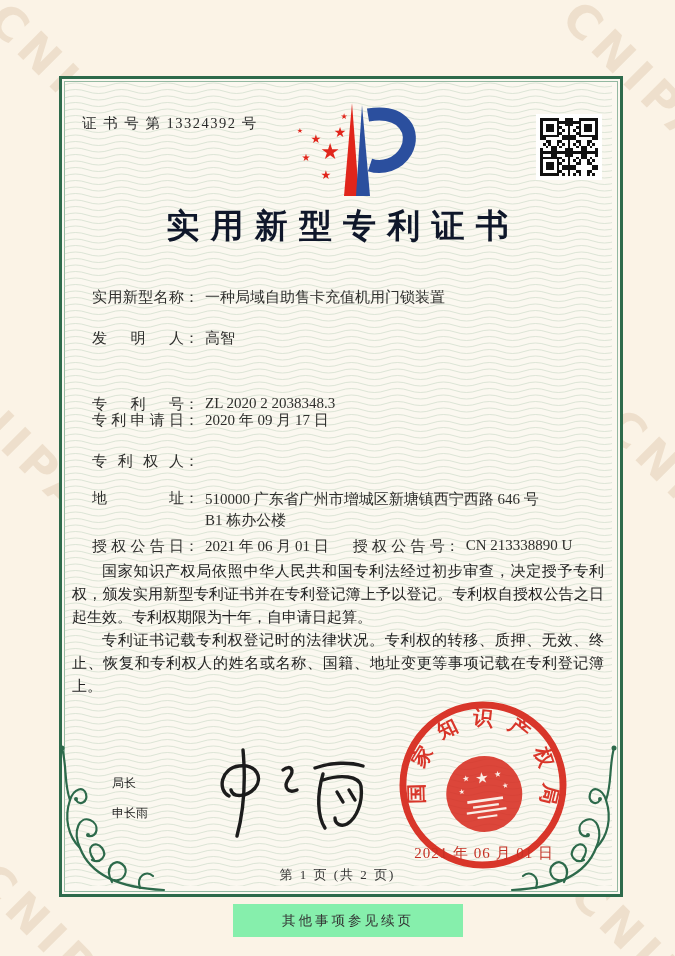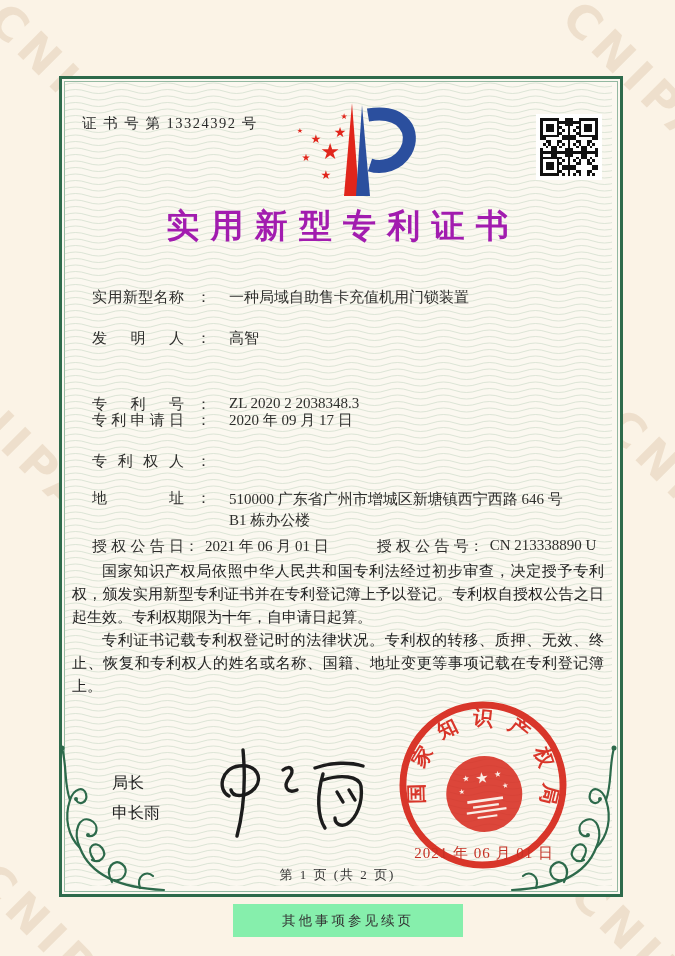--- a/index.html
+++ b/index.html
@@ -23,35 +23,35 @@
   .corner-left{left:54px;top:742px;}
   .corner-right{left:510px;top:742px;transform:scaleX(-1);}
 
   .cert-number{position:absolute;left:82px;top:114px;font-size:14.5px;letter-spacing:1.5px;color:#2b2b2b;}
 
   .logo{position:absolute;left:292px;top:99px;width:132px;height:102px;}
   .qr-box{position:absolute;left:536px;top:114px;width:66px;height:66px;background:#fff;
           display:flex;align-items:center;justify-content:center;}
 
   .title{position:absolute;left:0;top:204px;width:675px;text-align:center;
-         font-size:33px;font-weight:600;color:#a21caf;letter-spacing:.34em;text-indent:.34em;margin:0;}
-
-  .row{position:absolute;left:92px;display:flex;align-items:flex-start;font-size:15px;color:#2e2e2c;gap:12px;}
+         font-size:33px;font-weight:600;color:#0f172a;letter-spacing:.34em;text-indent:.34em;margin:0;}
+
+  .row{position:absolute;left:92px;display:flex;align-items:flex-start;font-size:15px;color:#2e2e2c;}
   .flabel{display:inline-block;width:92px;text-align:justify;text-align-last:justify;flex:none;}
   .colon{flex:none;}
   .fval{margin-left:6px;}
   .addr-val{max-width:345px;line-height:21px;}
   .grant-group{display:flex;}
   .grant-gap{width:24px;flex:none;}
 
   .legal{position:absolute;left:72px;top:560px;width:532px;font-size:15px;line-height:23px;
          color:#222;text-align:justify;}
   .legal p{margin:0;text-indent:2em;}
 
-  .signer{position:absolute;left:112px;top:768px;font-size:16px;color:#222;line-height:30px;}
+  .signer{position:absolute;left:112px;top:768px;font-size:12px;color:#222;line-height:30px;}
   .signature-svg{position:absolute;left:203px;top:744px;width:172px;height:102px;}
 
   .seal-svg{position:absolute;left:397px;top:699px;width:172px;height:172px;transform:rotate(-8deg);opacity:.93;}
   .seal-date{position:absolute;left:399px;top:844px;width:170px;text-align:center;
              font-size:15px;color:#c53225;letter-spacing:1px;z-index:5;}
 
   .page-indicator{position:absolute;left:0;top:866px;width:675px;text-align:center;
                   font-size:13px;color:#333;letter-spacing:2px;}
   .footer-box{position:absolute;left:233px;top:904px;width:230px;height:33px;background:#86efac;
               display:flex;align-items:center;justify-content:center;}

